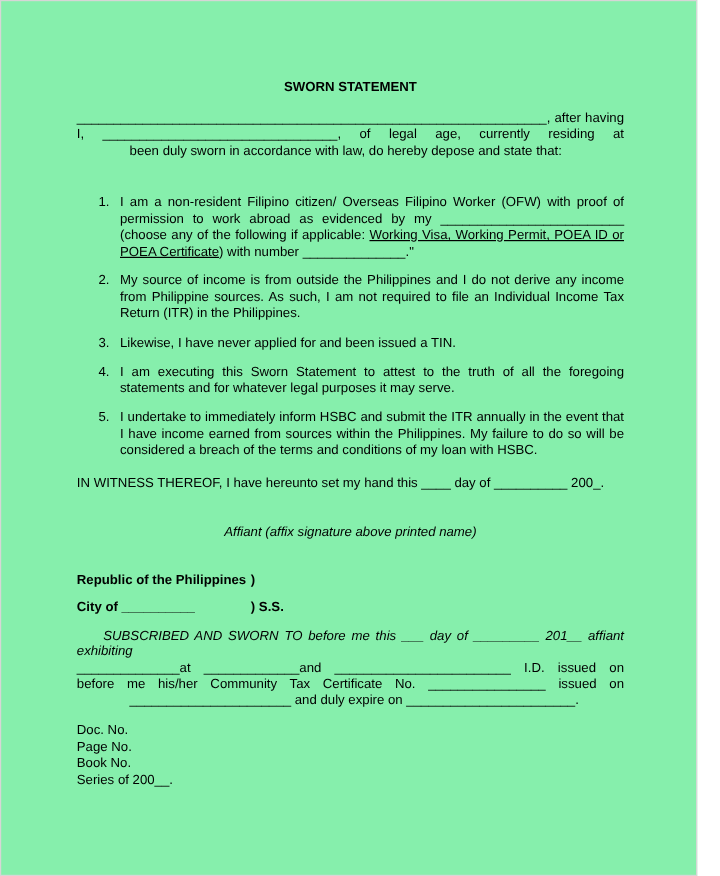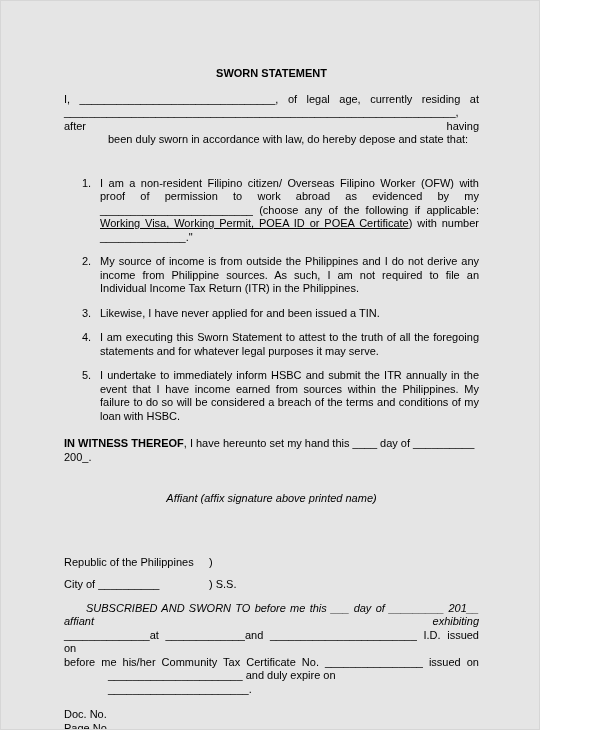--- a/index.html
+++ b/index.html
@@ -1,20 +1,20 @@
 <!DOCTYPE html>
 <html><head>
 <meta charset="utf-8">
 <style>
   html, body { margin: 0; padding: 0; background: #ffffff; }
   .page {
-    width: 540px;
+    width: 581px;
     height: 730px;
     box-sizing: border-box;
-    background: #e5e5e5;
+    background: #86efac;
     border: 1px solid #d6d6d6;
     padding: 66px 60px 0 63px;
     font-family: "Liberation Sans", sans-serif;
     font-size: 11px;
     line-height: 13.5px;
     color: #000000;
     overflow: hidden;
   }
   .title {
     text-align: center;
@@ -26,40 +26,40 @@
     text-align-last: justify;
   }
   .line { text-align: left; margin-left: 44px; }
   .intro { margin-bottom: 30px; }
   .list { margin-left: 18px; }
   .item { display: flex; margin-bottom: 11px; }
   .num { width: 18px; flex: 0 0 18px; }
   .itext { flex: 1; text-align: justify; }
   .ul { text-decoration: underline; }
   .para { margin-top: 14px; }
-  .b { font-weight: bold; }
+  .b { font-weight: normal; }
   .sig { margin-top: 28px; text-align: center; }
   .sigcap { font-style: italic; }
-  .venue { margin-top: 50px; }
+  .venue { margin-top: 26px; font-weight: bold; }
   .vline { margin-bottom: 9px; }
   .vleft { display: inline-block; width: 145px; }
   .jurat { margin-top: 10px; }
   .indent { text-indent: 22px; font-style: italic; }
   .footer { margin-top: 12px; }
 </style>
 </head>
 <body>
 
 <div class="page">
 
   <div class="title">SWORN STATEMENT</div>
 
   <div class="intro">
+    <div class="jline">________________________________________________________________, after having</div>
     <div class="jline">I, ________________________________, of legal age, currently residing at</div>
-    <div class="jline">________________________________________________________________, after having</div>
     <div class="line">been duly sworn in accordance with law, do hereby depose and state that:</div>
   </div>
 
   <div class="list">
 
     <div class="item">
       <span class="num">1.</span>
       <span class="itext"><span>I am a non-resident Filipino citizen/ Overseas Filipino Worker (OFW) with proof of permission to work abroad as evidenced by my _________________________ (choose any of the following if applicable: </span><span class="ul">Working Visa, Working Permit, POEA ID or POEA Certificate</span><span>) with number ______________."</span></span>
     </div>
 

